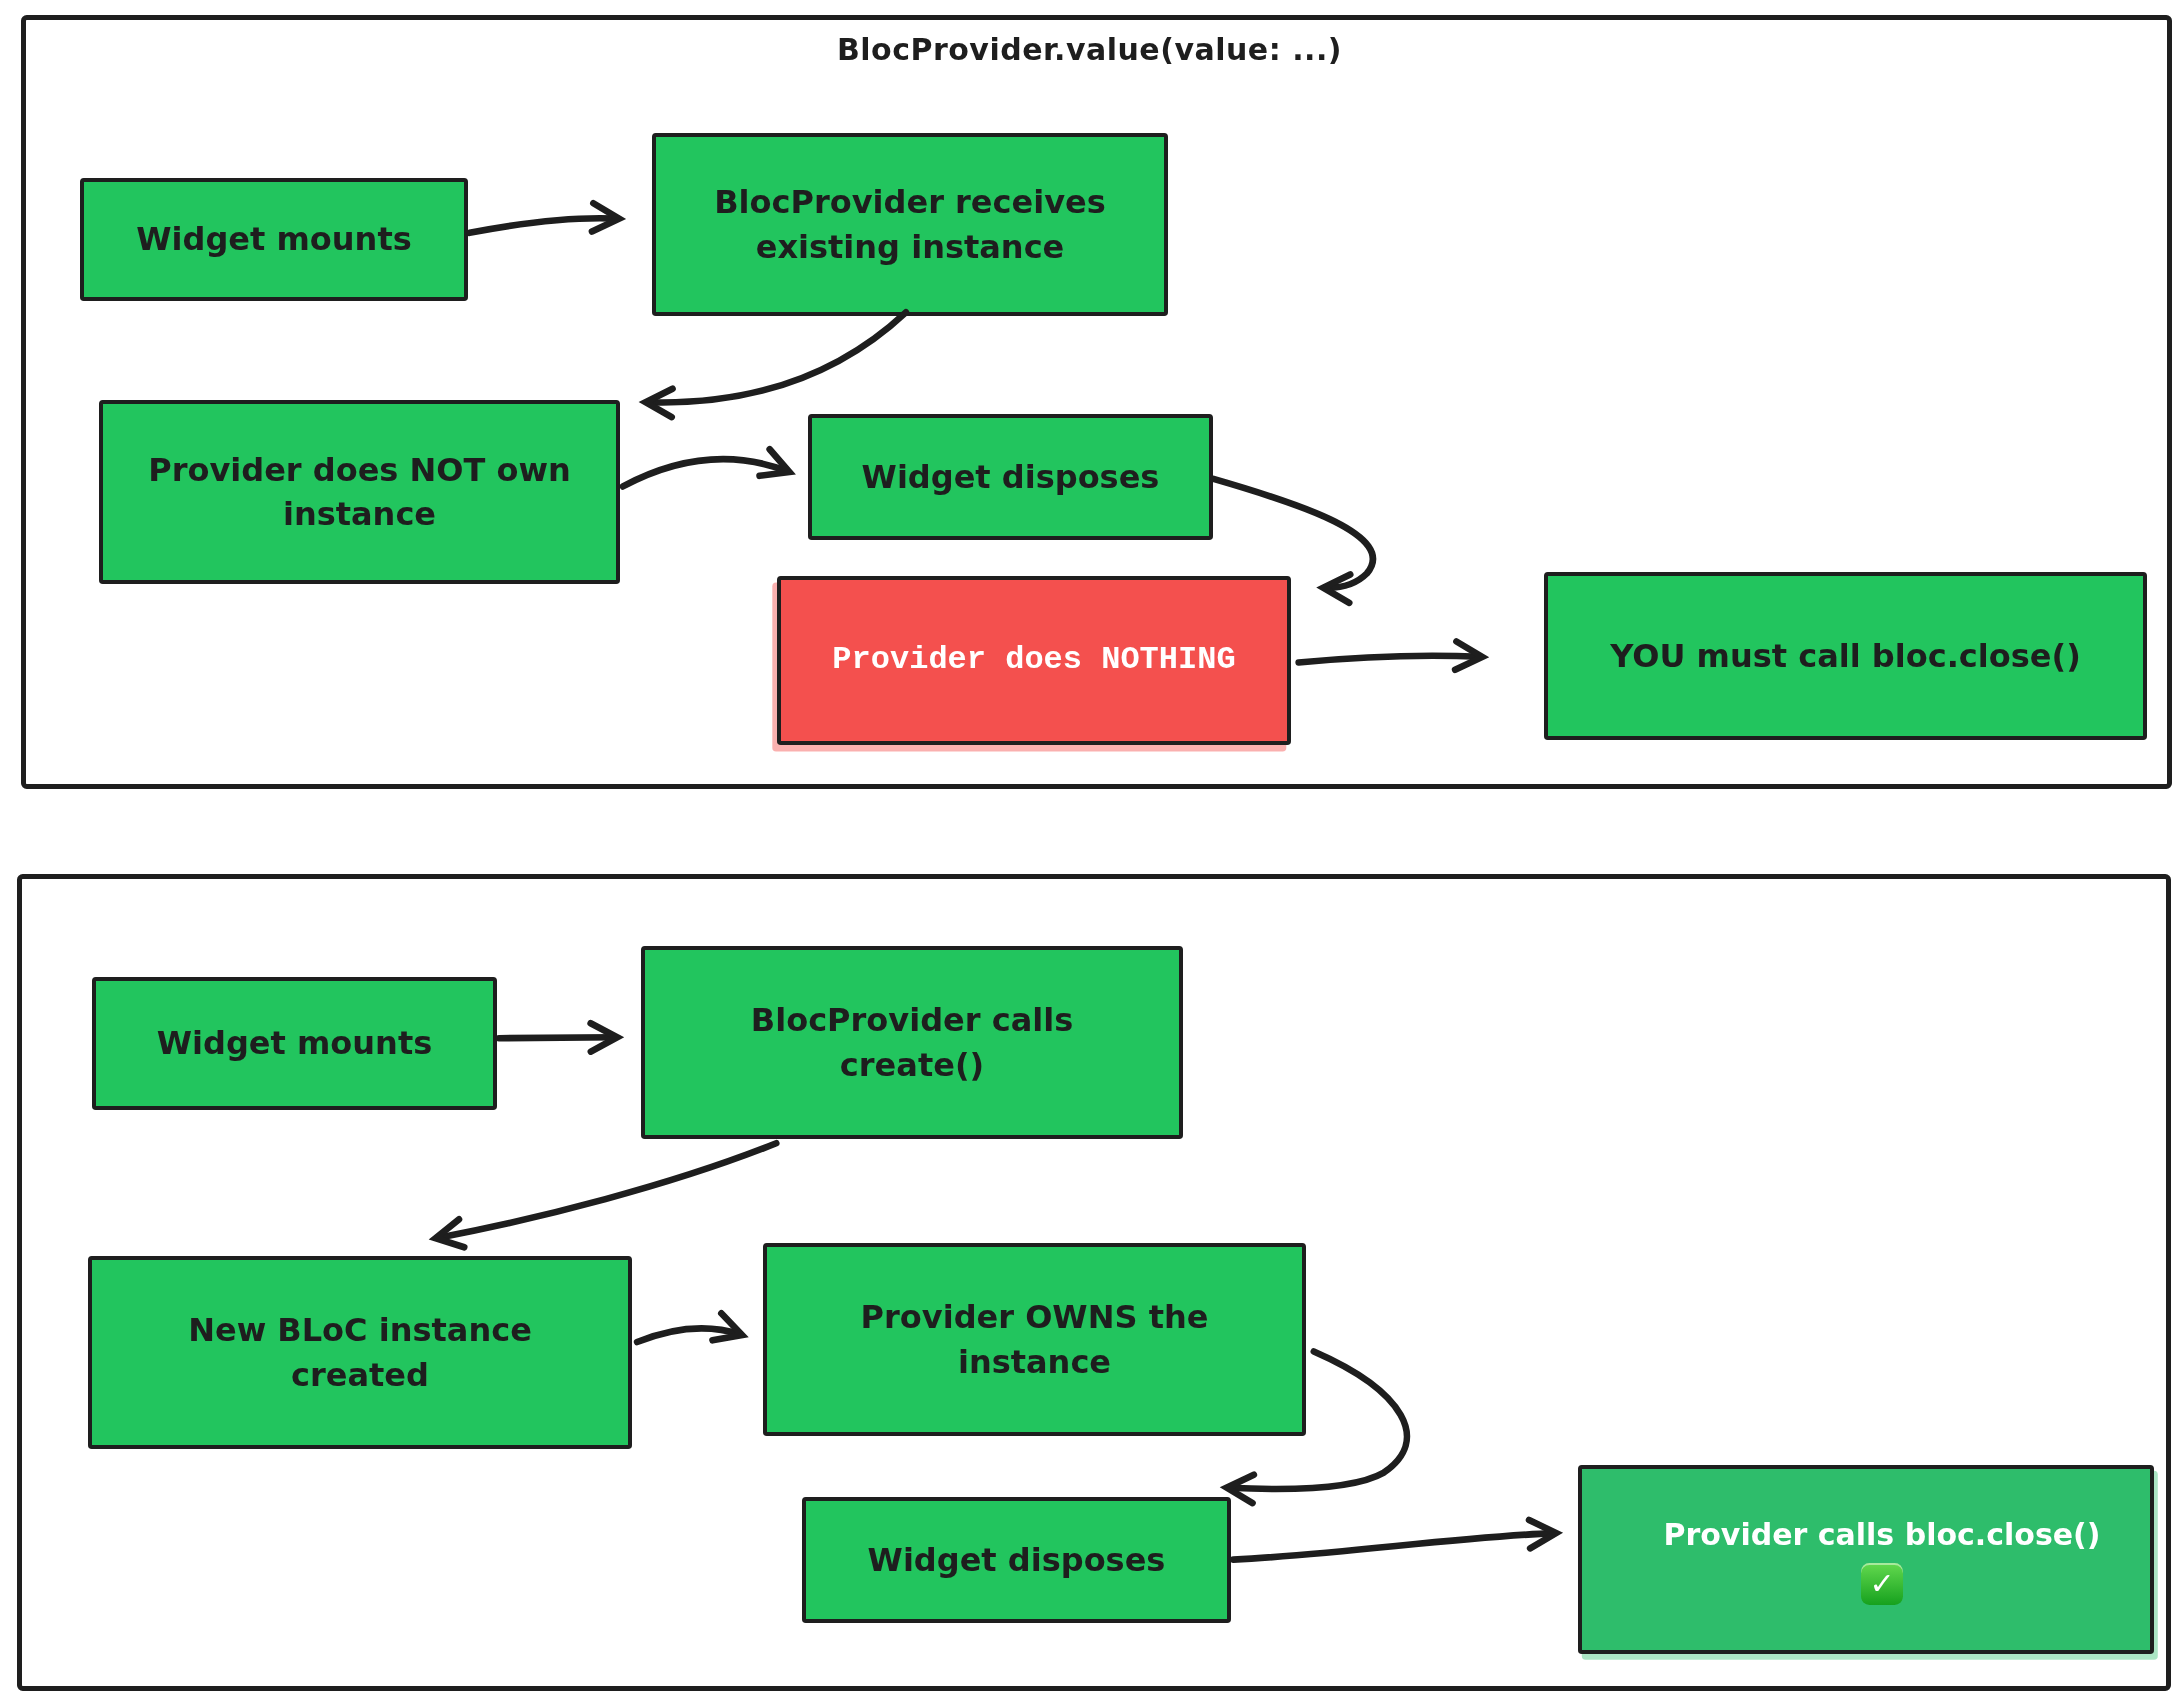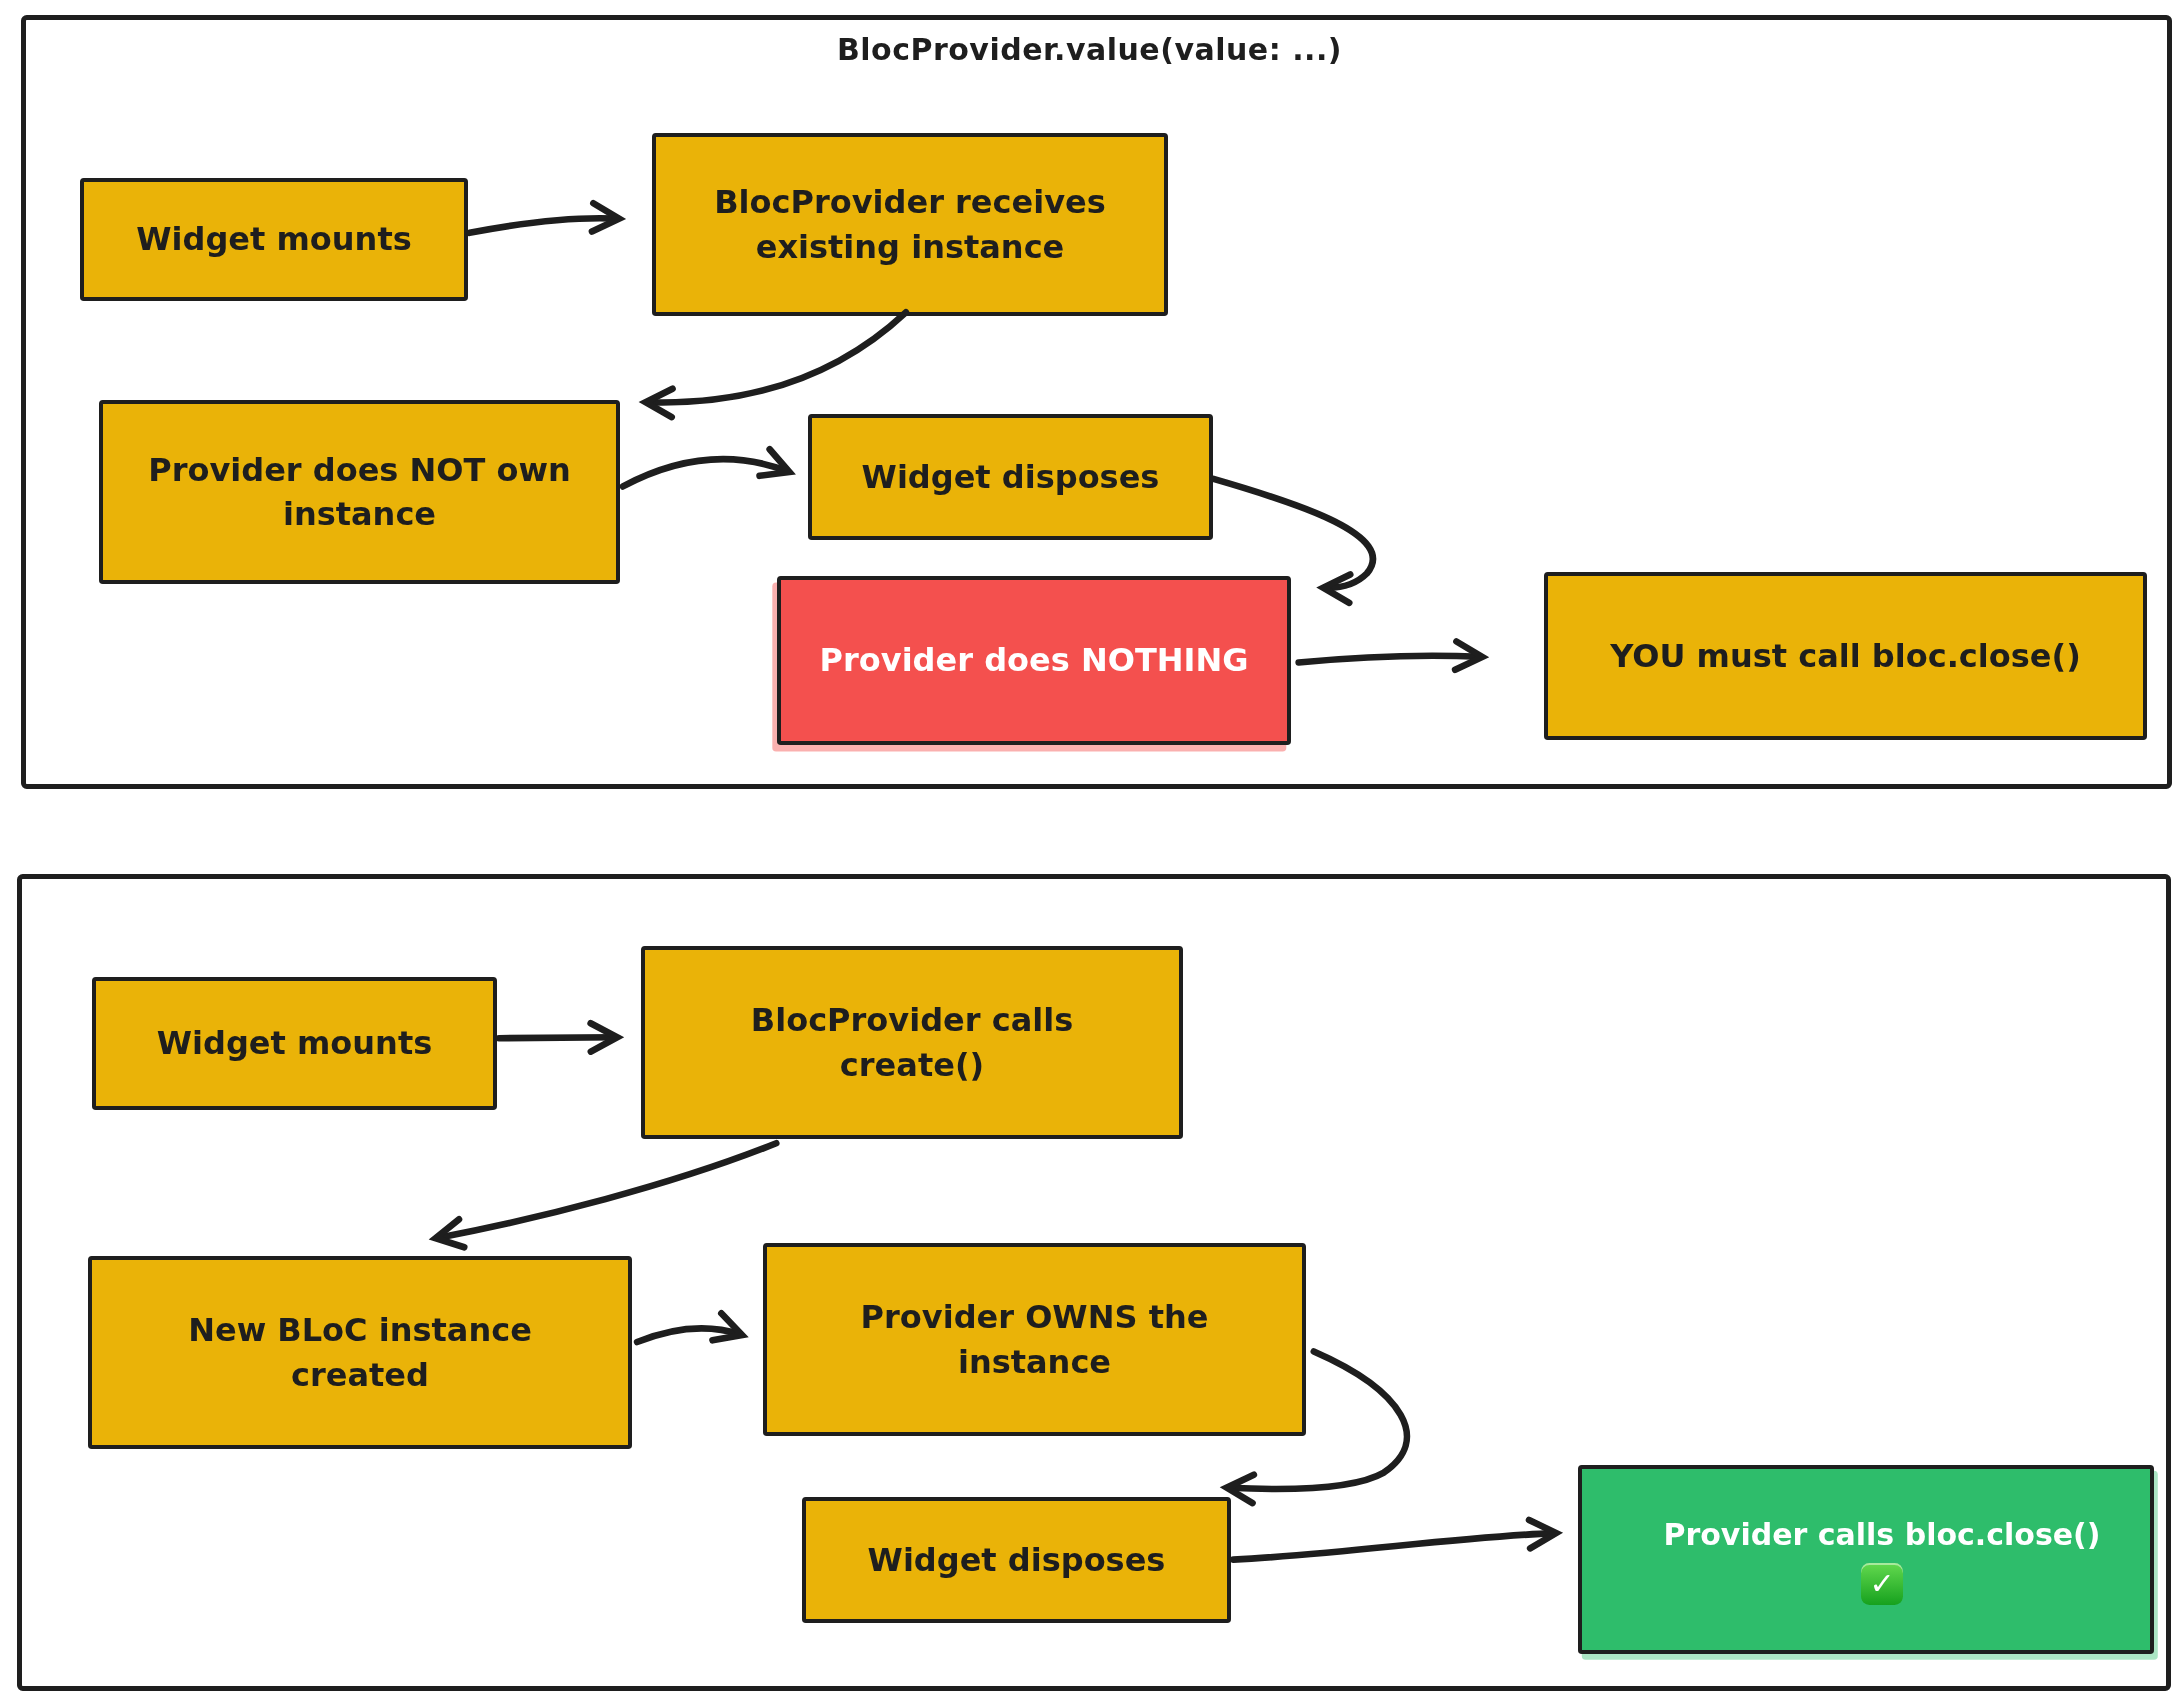--- a/index.html
+++ b/index.html
@@ -16,21 +16,21 @@
   }
   .panel{
     position:absolute;border:5.7px solid var(--ink);border-radius:5.7px;background:transparent;
   }
   .panel-title{
     position:absolute;left:0;right:0;text-align:center;
     font-size:30px;font-weight:bold;letter-spacing:0.5px;color:var(--ink);
   }
   .node{
     position:absolute;display:flex;align-items:center;justify-content:center;
-    background:#eab308;border:4.7px solid var(--ink);border-radius:3.8px;
+    background:#22c55e;border:4.7px solid var(--ink);border-radius:3.8px;
     text-align:center;font-size:32px;font-weight:bold;line-height:1.38;color:var(--ink);
   }
   .node .lbl{display:block;}
   .node.danger{
     background:var(--danger);color:#fff;
     box-shadow:-4.7px 6.6px 0 rgba(244,80,78,0.45);
   }
   .node.success{
     background:var(--success);color:#fff;
     box-shadow:3.8px 5.7px 0 rgba(46,189,107,0.40);
@@ -63,21 +63,21 @@
   </div>
 
   <div class="node" style="left:99px;top:400px;width:513px;height:176px;">
     <span class="lbl" style="max-width:445px;">Provider does NOT own instance</span>
   </div>
 
   <div class="node" style="left:808px;top:414px;width:397px;height:118px;">
     <span class="lbl">Widget disposes</span>
   </div>
 
-  <div class="node danger" style="left:777px;top:576px;width:506px;height:161px;">
+  <div class="node danger" style="left:777px;top:576px;width:506px;height:161px;font-family:Liberation Mono, monospace;">
     <span class="lbl">Provider does NOTHING</span>
   </div>
 
   <div class="node" style="left:1504px;top:572px;width:595px;height:160px;margin-left:40px;">
     <span class="lbl">YOU must call bloc.close()</span>
   </div>
 
   <div class="panel" style="left:17px;top:874px;width:2144px;height:807px;"></div>
 
   <div class="node" style="left:92px;top:977px;width:397px;height:125px;">

